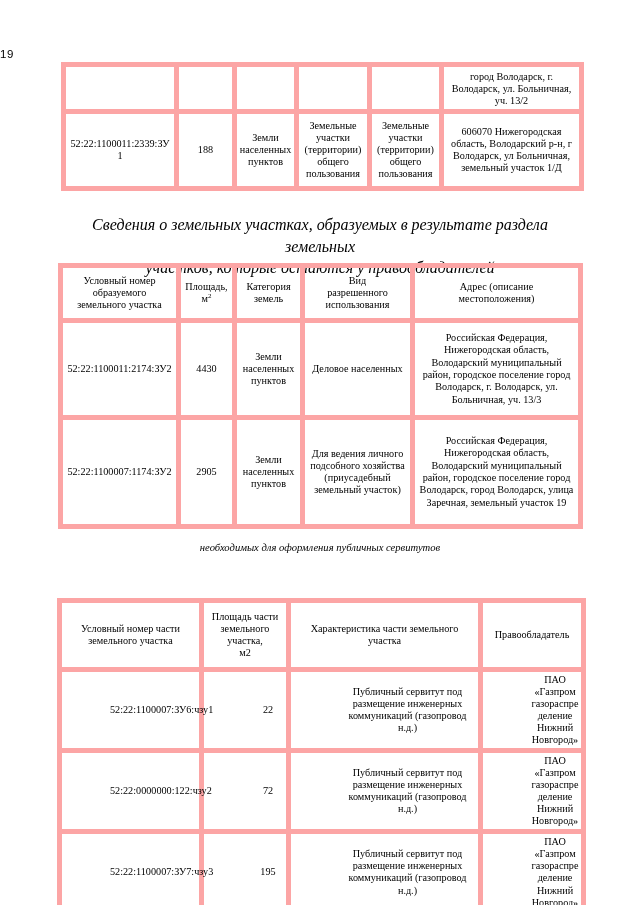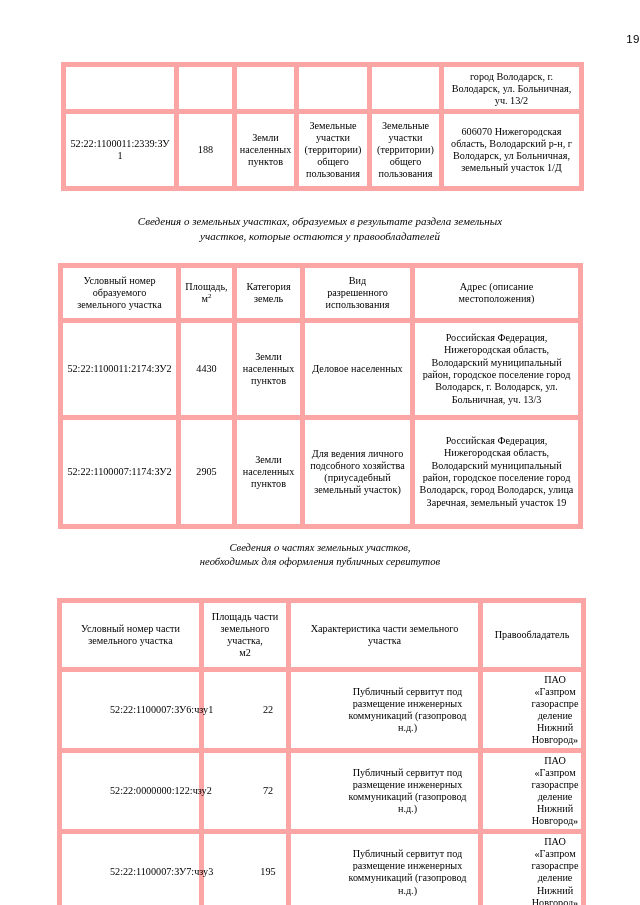--- a/index.html
+++ b/index.html
@@ -16,24 +16,24 @@
     overflow: hidden;
   }
   .page {
     position: relative;
     width: 640px;
     height: 905px;
     box-sizing: border-box;
   }
   .page-number {
     position: absolute;
-    top: 33px;
+    top: 48px;
     left: 0;
     width: 640px;
-    text-align: right;
+    text-align: left;
     font-size: 11.5px;
     font-family: "Liberation Sans", sans-serif;
     letter-spacing: 0.5px;
   }
 
   
   table.doc-table {
     border-collapse: collapse;
     table-layout: fixed;
     position: absolute;
@@ -62,21 +62,21 @@
   #table-one .r1 td { height: 38px; vertical-align: bottom; }
   #table-one .r2 td { height: 68px; }
 
   
   .section-heading {
     position: absolute;
     left: 70px;
     width: 500px;
     text-align: center;
     font-style: italic;
-    font-size: 11px;
+    font-size: 16px;
     line-height: 1.35;
   }
   #heading-one { top: 214px; }
   #heading-two { top: 541px; font-size: 10.6px; }
 
   
   #table-two {
     top: 263px;
     left: 58px;
     width: 520px;
@@ -186,21 +186,20 @@
         <td>52:22:1100007:1174:ЗУ2</td>
         <td>2905</td>
         <td>Земли населенных пунктов</td>
         <td>Для ведения личного подсобного хозяйства (приусадебный земельный участок)</td>
         <td class="addr">Российская Федерация, Нижегородская область, Володарский муниципальный район, городское поселение город Володарск, город Володарск, улица Заречная, земельный участок 19</td>
       </tr>
     </tbody>
   </table>
 
   <div class="section-heading" id="heading-two">
-    <div>Сведения о частях земельных участков,</div>
     <div>необходимых для оформления публичных сервитутов</div>
   </div>
 
   <table class="doc-table" id="table-three">
     <colgroup>
       <col style="width:142px">
       <col style="width:87px">
       <col style="width:192px">
       <col style="width:103px">
     </colgroup>

